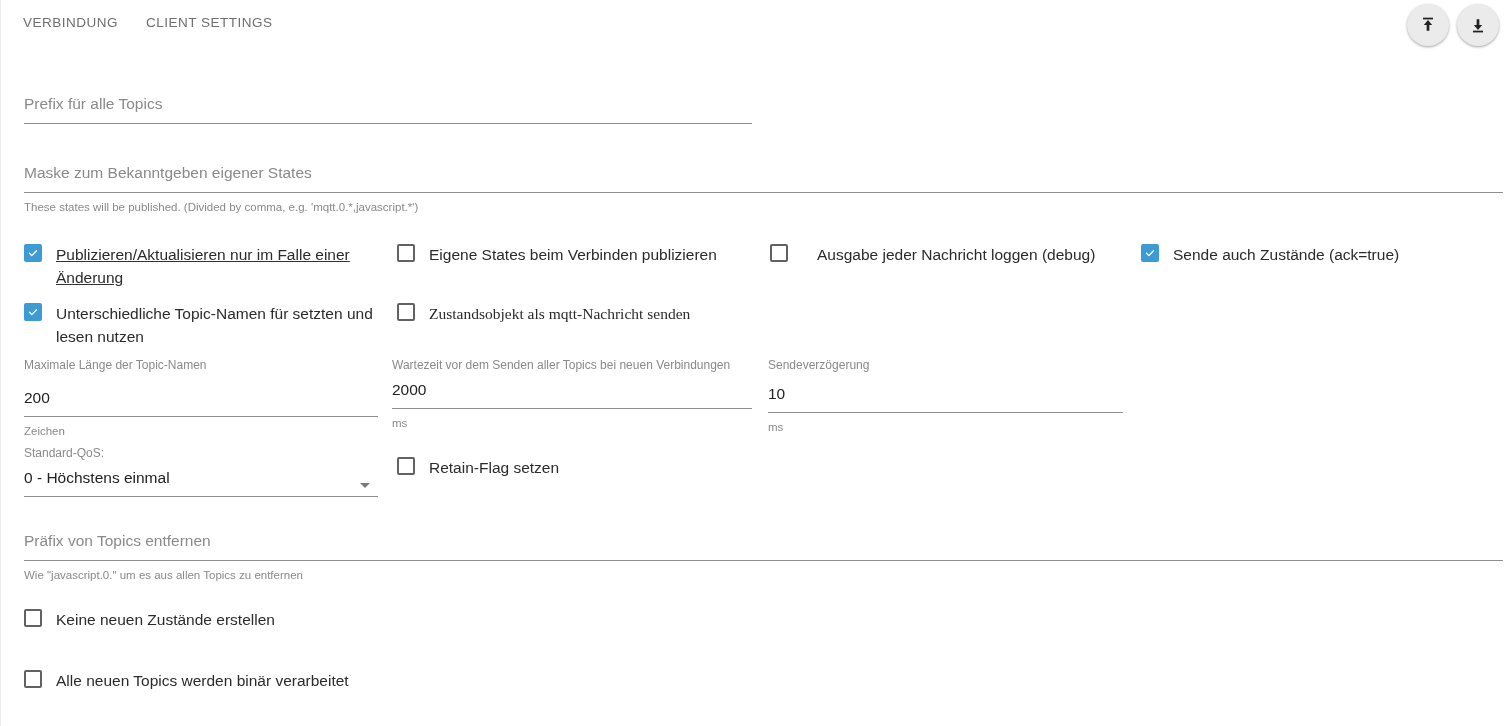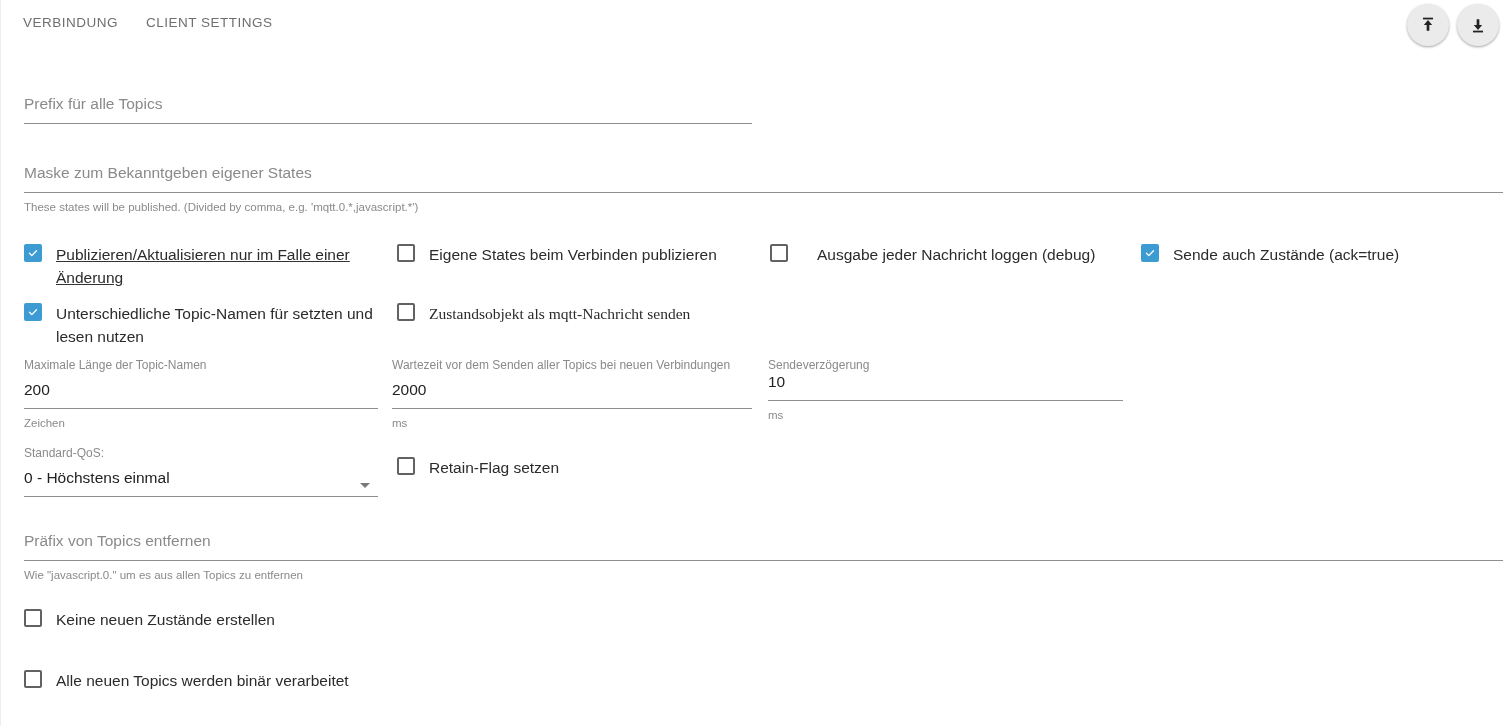--- a/index.html
+++ b/index.html
@@ -237,35 +237,35 @@
     <span class="cbox on">
       <svg width="12" height="12" viewBox="0 0 24 24" aria-hidden="true">
         <path d="M5 12.6 L9.6 17.2 L19 7.4" fill="none" stroke="#ffffff" stroke-width="2.6" stroke-linecap="round" stroke-linejoin="round"></path>
       </svg>
     </span>
     <span class="cblabel wide">Sende auch Zustände (ack=true)</span>
   </div>
 
   <div class="abs" style="left:23px; top:358px; width:354px;">
     <div class="field-label">Maximale Länge der Topic-Namen</div>
-    <div class="field-value" style="margin-top:8px;">200</div>
+    <div class="field-value" style="margin-top:16px;">200</div>
     <div class="underline" style="margin-top:8px;"></div>
     <div class="hint" style="margin-top:7px;">Zeichen</div>
   </div>
 
   <div class="abs" style="left:391px; top:358px; width:360px;">
     <div class="field-label">Wartezeit vor dem Senden aller Topics bei neuen Verbindungen</div>
     <div class="field-value" style="margin-top:8px;">2000</div>
     <div class="underline" style="margin-top:8px;"></div>
     <div class="hint" style="margin-top:7px;">ms</div>
   </div>
 
   <div class="abs" style="left:767px; top:358px; width:355px;">
     <div class="field-label">Sendeverzögerung</div>
-    <div class="field-value" style="margin-top:0;">10</div>
+    <div class="field-value" style="margin-top:12px;">10</div>
     <div class="underline" style="margin-top:8px;"></div>
     <div class="hint" style="margin-top:7px;">ms</div>
   </div>
 
   <div class="abs" style="left:23px; top:446px; width:354px;">
     <div class="field-label">Standard-QoS:</div>
     <div class="field-value" style="margin-top:8px; padding-right:24px;">0 - Höchstens einmal</div>
     <div class="underline" style="margin-top:8px;"></div>
     <span class="select-arrow"></span>
   </div>

